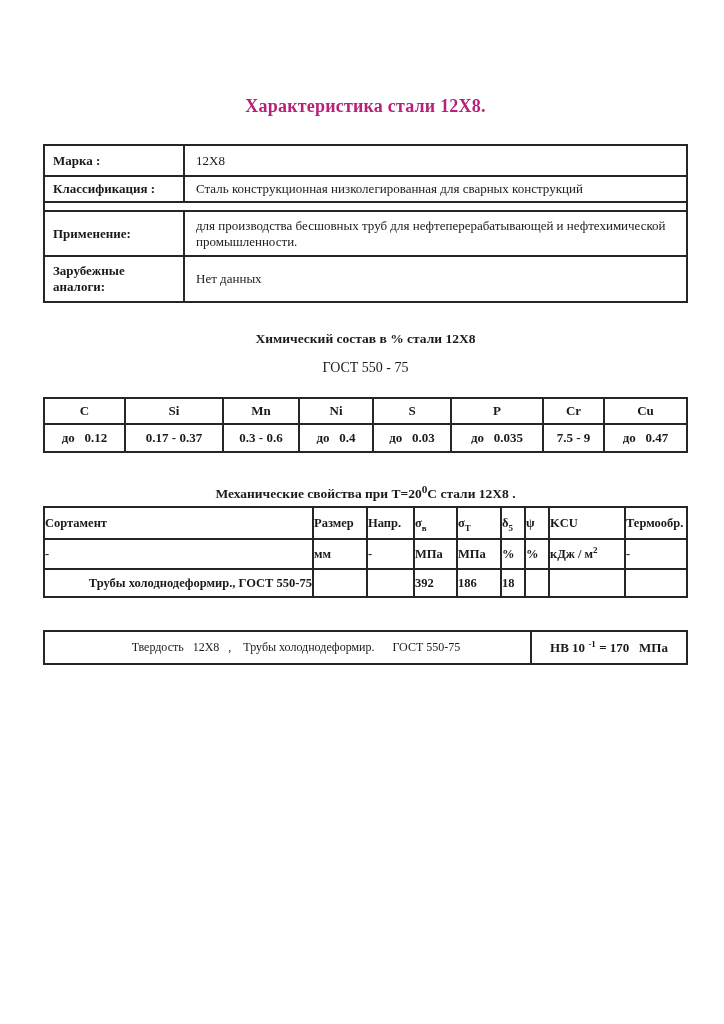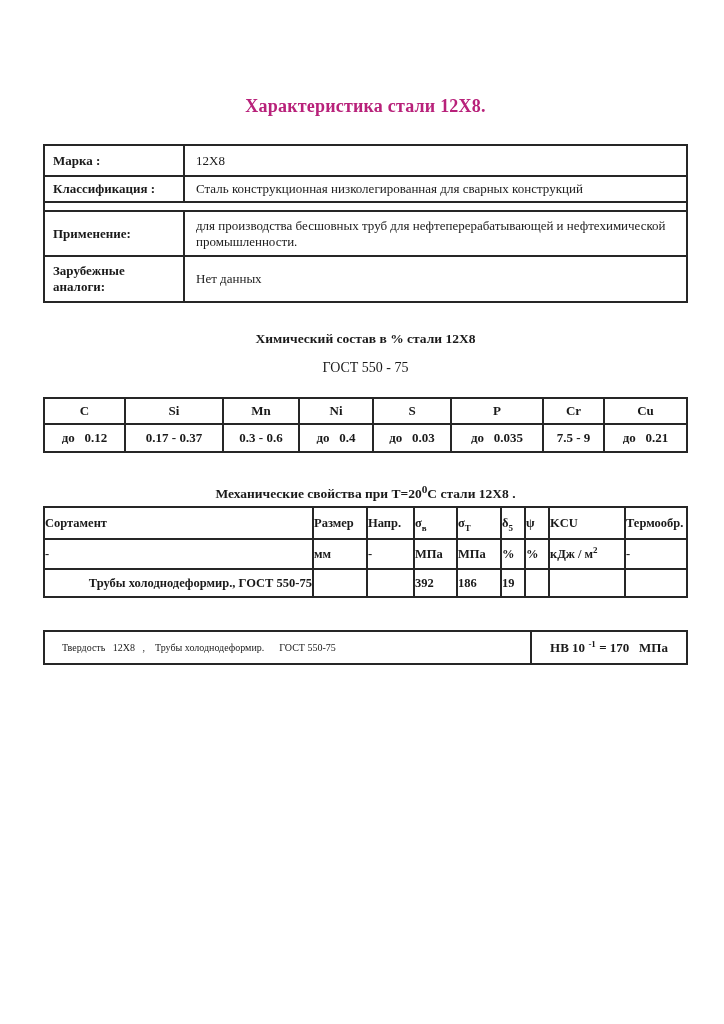--- a/index.html
+++ b/index.html
@@ -56,21 +56,21 @@
   .mech-table tr.data { height:28px; }
   .mech-table tr.hdr1 td, .mech-table tr.hdr2 td { font-weight:bold; }
   .mech-table sub { font-size:9px; }
   .mech-table sup { font-size:9px; }
   .mech-table td.name-cell { text-align:right; font-weight:bold; }
   .mech-table tr.data td.num { font-weight:bold; }
 
   
   .hard-table { margin-top:32px; }
   .hard-table tr { height:33px; }
-  .hard-table .ltxt { font-size:10px; padding-left:17px; }
+  .hard-table .ltxt { font-size:12px; padding-left:17px;text-align:center; }
   .hard-table .rtxt { font-size:13px; font-weight:bold; text-align:center; }
   .hard-table sup { font-size:9px; }
 </style>
 </head>
 <body>
 
 <div class="page">
 
   <div class="doc-title">Характеристика стали 12Х8.</div>
 
@@ -130,21 +130,21 @@
       <td>Cu</td>
     </tr>
     <tr class="vals">
       <td>до   0.12</td>
       <td>0.17 - 0.37</td>
       <td>0.3 - 0.6</td>
       <td>до   0.4</td>
       <td>до   0.03</td>
       <td>до   0.035</td>
       <td>7.5 - 9</td>
-      <td>до   0.21</td>
+      <td>до   0.47</td>
     </tr>
   </tbody>
     </table>
 
   <div class="mech-head"><span>Механические свойства при Т=20</span><sup>0</sup><span>С стали 12Х8 .</span></div>
 
   <table class="mech-table">
     <colgroup>
       <col style="width:269px">
         <col style="width:54px">
@@ -178,21 +178,21 @@
       <td>%</td>
       <td><span>кДж / м</span><sup>2</sup></td>
       <td>-</td>
     </tr>
     <tr class="data">
       <td class="name-cell">Трубы холоднодеформир., ГОСТ 550-75</td>
       <td></td>
       <td></td>
       <td class="num">392</td>
       <td class="num">186</td>
-      <td class="num">19</td>
+      <td class="num">18</td>
       <td></td>
       <td></td>
       <td></td>
     </tr>
   </tbody>
     </table>
 
   <table class="hard-table">
     <colgroup>
         <col style="width:487px">

